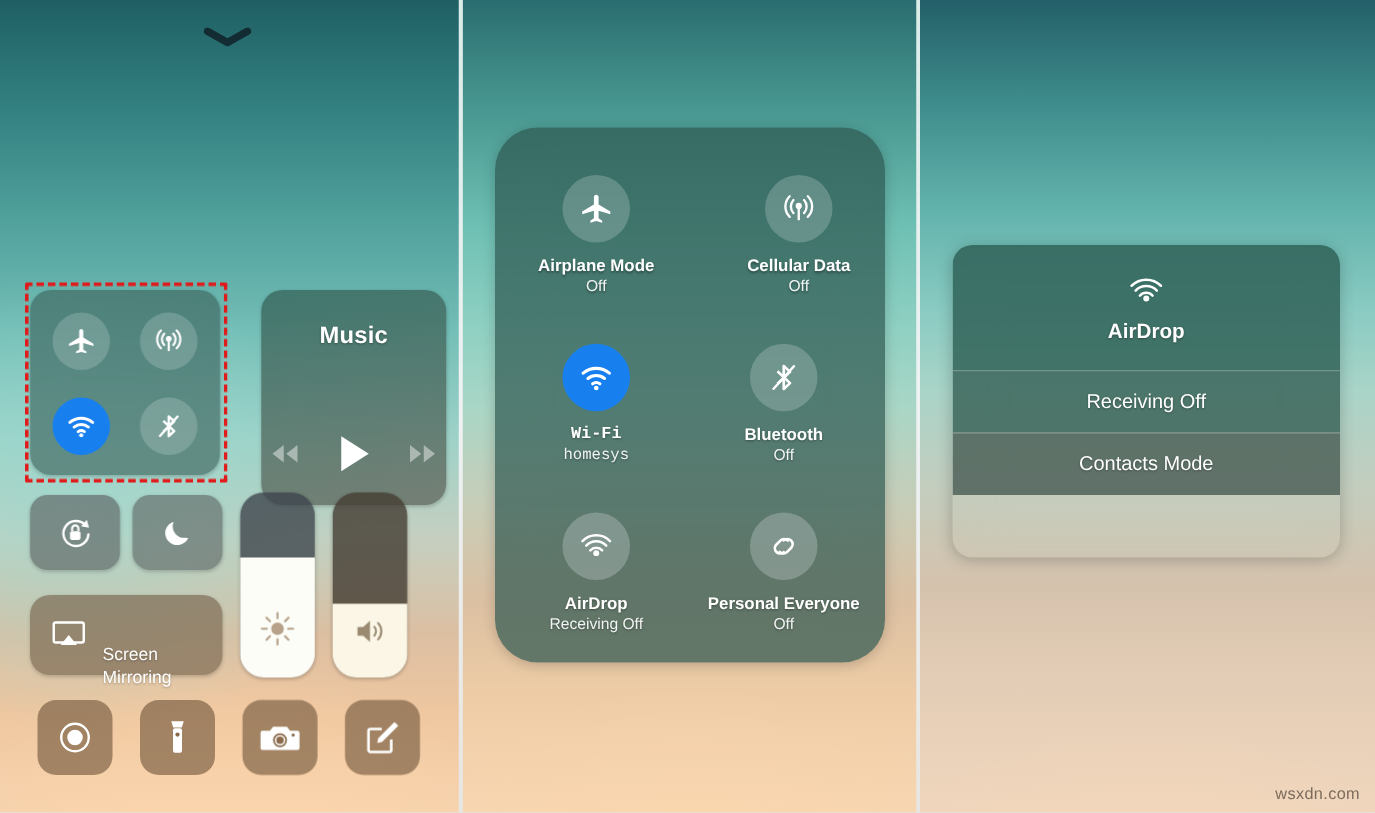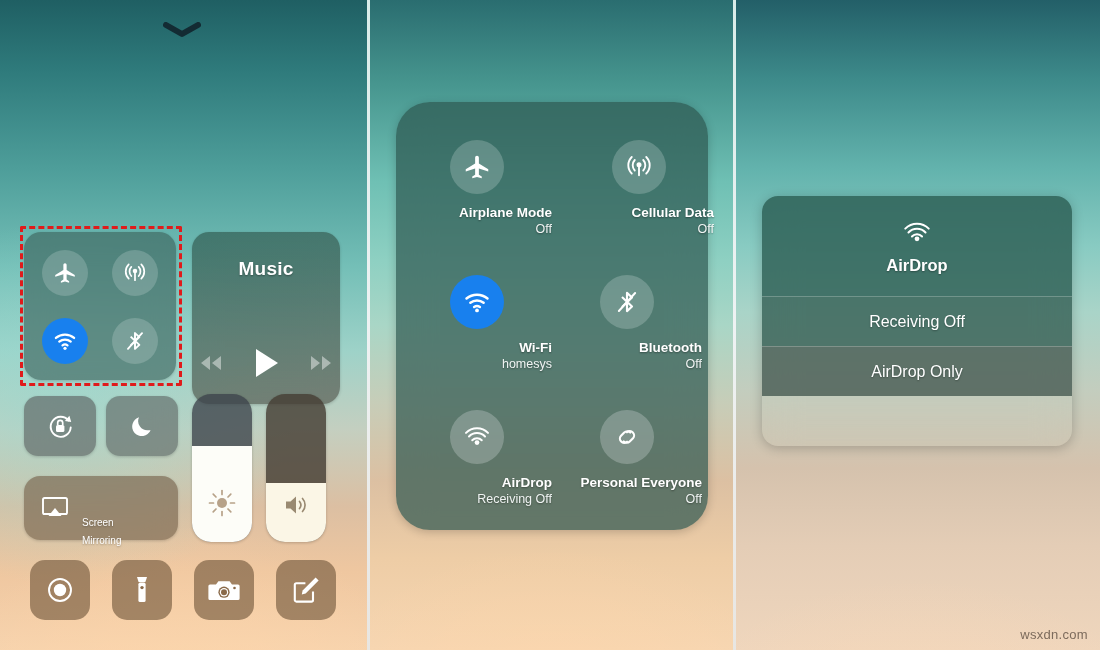--- a/index.html
+++ b/index.html
@@ -78,36 +78,36 @@
     display:flex; align-items:center; justify-content:center; }
 
   
   #conn-module { left:24px; top:232px; width:152px; height:148px; border-radius:17px;
     background:rgba(58,96,88,.62); }
   .conn-circle { position:absolute; width:46px; height:46px; border-radius:50%;
     background:rgba(255,255,255,.18); display:flex; align-items:center; justify-content:center; }
   .conn-circle.on-blue { background:#1880EE; }
 
   
-  #music-module { left:192px; top:232px; width:148px; height:172px; border-radius:17px;
+  #music-module { left:209px; top:232px; width:148px; height:172px; border-radius:17px;
     background:linear-gradient(170deg, rgba(50,95,85,.72), rgba(92,96,86,.72)); }
   .music-title { position:absolute; top:26px; left:0; right:0; text-align:center;
     color:#fff; font-size:19px; font-weight:bold; letter-spacing:.2px;
     text-shadow:0 1px 2px rgba(0,0,0,.35); }
   .music-controls { position:absolute; bottom:24px; left:0; right:0;
     display:flex; align-items:center; justify-content:center; gap:26px; }
 
   
   #tile-rotation { left:24px; top:396px; width:72px; height:60px; border-radius:14px;
     background:rgba(88,94,94,.62); }
   #tile-dnd      { left:106px; top:396px; width:72px; height:60px; border-radius:14px;
     background:rgba(92,100,99,.62); }
   #tile-mirror   { left:24px; top:476px; width:154px; height:64px; border-radius:16px;
     background:rgba(108,88,66,.58); justify-content:flex-start; padding-left:16px; gap:12px; }
-  .mirror-label { color:#fff; font-size:10px; line-height:18px; text-shadow:0 1px 2px rgba(0,0,0,.3);margin-top:48px; }
+  .mirror-label { color:#fff; font-size:14px; line-height:18px; text-shadow:0 1px 2px rgba(0,0,0,.3);margin-top:48px; }
 
   
   .slider { position:absolute; width:60px; height:148px; border-radius:19px; overflow:hidden;
     box-shadow:0 1px 3px rgba(0,0,0,.2); }
   #slider-brightness { left:192px; top:394px; }
   #slider-volume     { left:266px; top:394px; }
   .slider-track { position:absolute; inset:0; background:rgba(60,66,74,.78); }
   #slider-volume .slider-track { background:rgba(70,62,52,.82); }
   .slider-fill { position:absolute; left:0; right:0; bottom:0; background:#fdfdf8; }
   #slider-volume .slider-fill { background:#fbf6e6; }
@@ -121,21 +121,21 @@
   #tile-camera { left:194px; }  #tile-notes { left:276px; }
 
   
   .hl { position:absolute; border:3px dashed #e01b1b; border-radius:2px; z-index:25; pointer-events:none; }
   #hl-conn   { left:20px;  top:226px; width:162px; height:160px; }
 
   
   #conn-card { position:absolute; left:26px; top:102px; width:312px; height:428px;
     border-radius:34px; background:rgba(44,86,78,.70); backdrop-filter:blur(18px);
     box-shadow:0 2px 10px rgba(0,0,0,.2); }
-  .cc-item { position:absolute; width:150px; text-align:right; }
+  .cc-item { position:absolute; width:150px; text-align:center; }
   .cc-circle { width:54px; height:54px; border-radius:50%; margin:0 auto 11px;
     background:rgba(255,255,255,.20); display:flex; align-items:center; justify-content:center; }
   .cc-circle.blue { background:#1880EE; }
   .cc-circle.grey { background:rgba(215,222,222,.30); }
   .cc-title { color:#fff; font-size:13.5px; font-weight:bold; text-shadow:0 1px 2px rgba(0,0,0,.38);
     line-height:16px; }
   .cc-sub { color:#f0f4f3; font-size:12.5px; line-height:16px; text-shadow:0 1px 2px rgba(0,0,0,.38); }
 
   
   #airdrop-menu { position:absolute; left:26px; top:196px; width:310px; height:250px;
@@ -347,21 +347,21 @@
                 <path d="M17.8 4a9.3 9.3 0 0 1 0 13.2"></path>
             </g>
             <circle cx="12" cy="10.2" r="2" fill="#fff"></circle>
             <rect x="11.25" y="11" width="1.5" height="8.4" rx=".75" fill="#fff"></rect>
           </svg>
         </div>
         <div class="cc-title">Cellular Data</div>
         <div class="cc-sub">Off</div>
       </div>
 
-      <div class="cc-item" style="left:6px;  top:173px;">
+      <div class="cc-item" style="left:6px;  top:173px;font-family:Liberation Mono, monospace;">
         <div class="cc-circle blue">
           <svg width="30" height="30" viewBox="0 0 24 24">
             <g fill="none" stroke="#fff" stroke-width="2" stroke-linecap="round">
               <path d="M3.6 9.2a13 13 0 0 1 16.8 0"></path>
               <path d="M6.7 12.6a8.4 8.4 0 0 1 10.6 0"></path>
               <path d="M9.7 16a4 4 0 0 1 4.6 0"></path>
             </g>
             <circle cx="12" cy="18.7" r="1.5" fill="#fff"></circle>
           </svg>
         </div>
@@ -422,18 +422,18 @@
               <path d="M8.2 14.6a5.2 5.2 0 0 1 7.6 0"></path>
               <path d="M5.6 11.6a8.8 8.8 0 0 1 12.8 0"></path>
               <path d="M3.2 8.7a12.4 12.4 0 0 1 17.6 0"></path>
             </g>
             <circle cx="12" cy="16.4" r="1.8" fill="#fff"></circle>
           </svg>
         </div>
         <div class="am-header-label">AirDrop</div>
       </div>
       <div class="am-row r1">Receiving Off</div>
-      <div class="am-row r2">AirDrop Only</div>
+      <div class="am-row r2">Contacts Mode</div>
     </div>
   </div>
 
   <div id="watermark">wsxdn.com</div>
 </div>
 
 </body></html>

